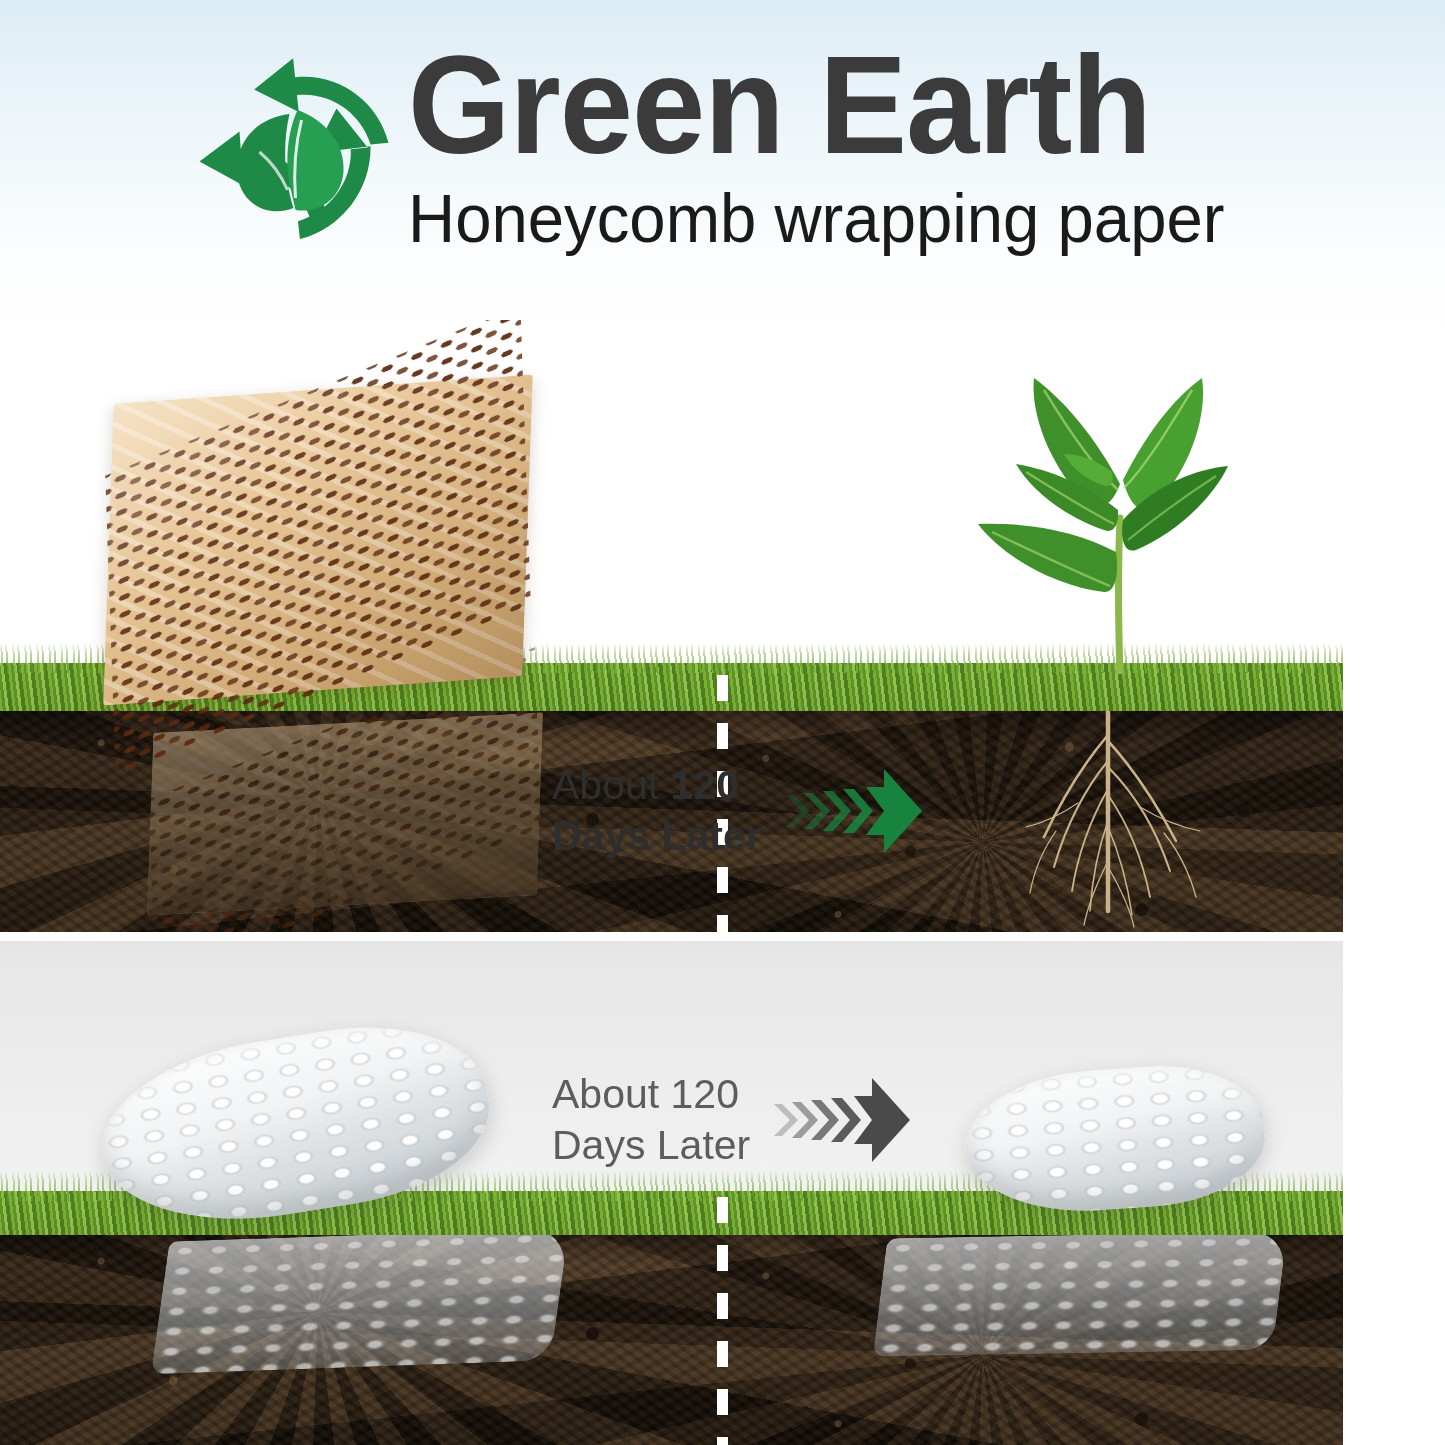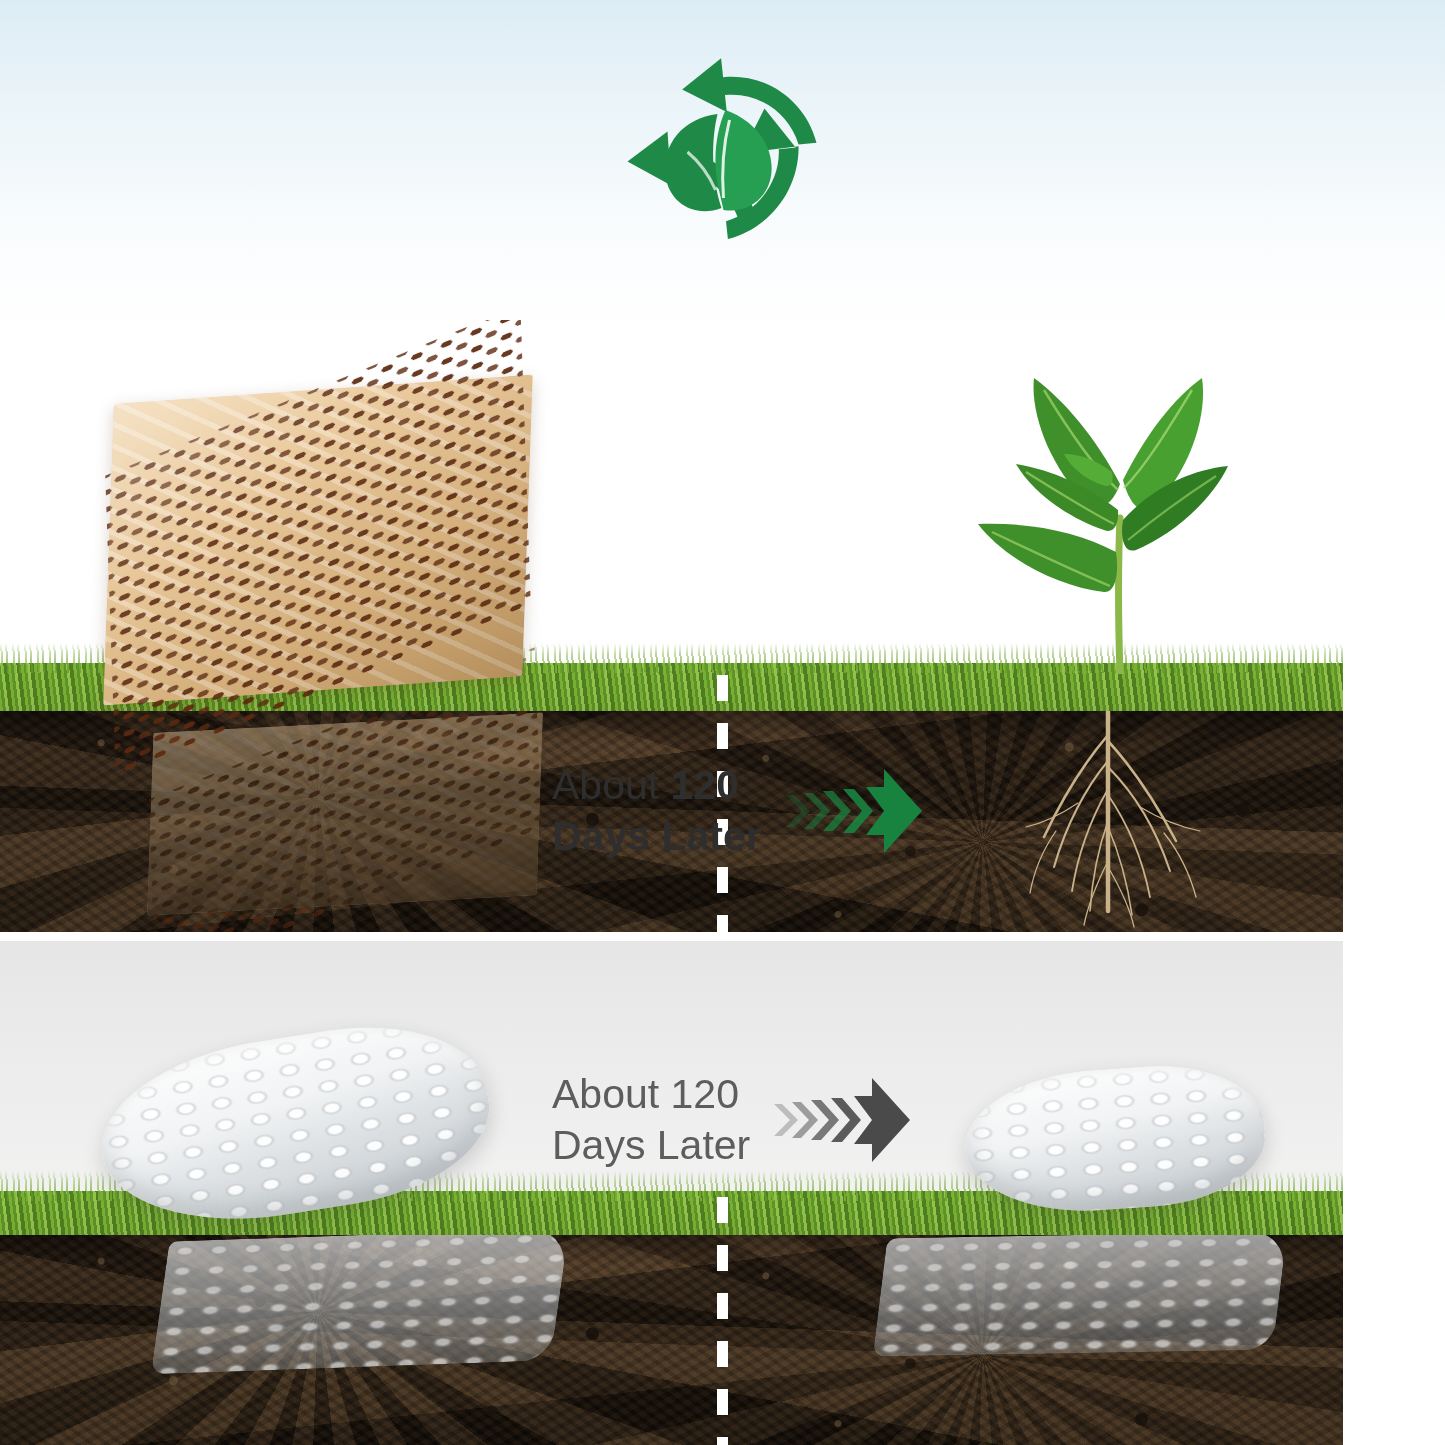--- a/index.html
+++ b/index.html
@@ -178,20 +178,24 @@
           <path d="M188 104 C184 148 150 183 108 189 L108 171 C140 165 166 138 168 105 L185 105 L158 63 L131 105 Z" transform="translate(-4,-2) rotate(-6 150 130)"></path>
           <path d="M96 188 C52 184 18 150 12 108 L30 108 C36 140 63 166 96 170 L96 152 L138 179 L96 206 Z" transform="translate(0,-8) rotate(176 75 148)"></path>
         </g>
 
         <path d="M100 66 C66 70 44 96 48 128 C52 156 78 170 104 160 C96 136 92 100 100 66 Z" fill="#1f8a47"></path>
         <path d="M101 140 C95 114 98 84 108 62 C136 72 156 96 154 124 C152 150 130 166 106 162 Z" fill="#279f53"></path>
         <path d="M112 72 C106 96 104 124 106 150" stroke="#ffffff" stroke-width="3" fill="none" opacity=".85"></path>
         <path d="M70 104 C82 114 92 128 98 142" stroke="#ffffff" stroke-width="3" fill="none" opacity=".7"></path>
       </svg>
 
+      <div class="title-block">
+        <div class="brand-title">Green Earth</div>
+        <div class="brand-sub">Honeycomb wrapping paper</div>
+      </div>
 
     </div>
   </div>
 
   <div class="panel panel-top">
 
     <div class="ground" style="height:270px;">
       <div class="soil" style="top:44px; bottom:0;">
         <div class="soil-top-shade"></div>
       </div>

